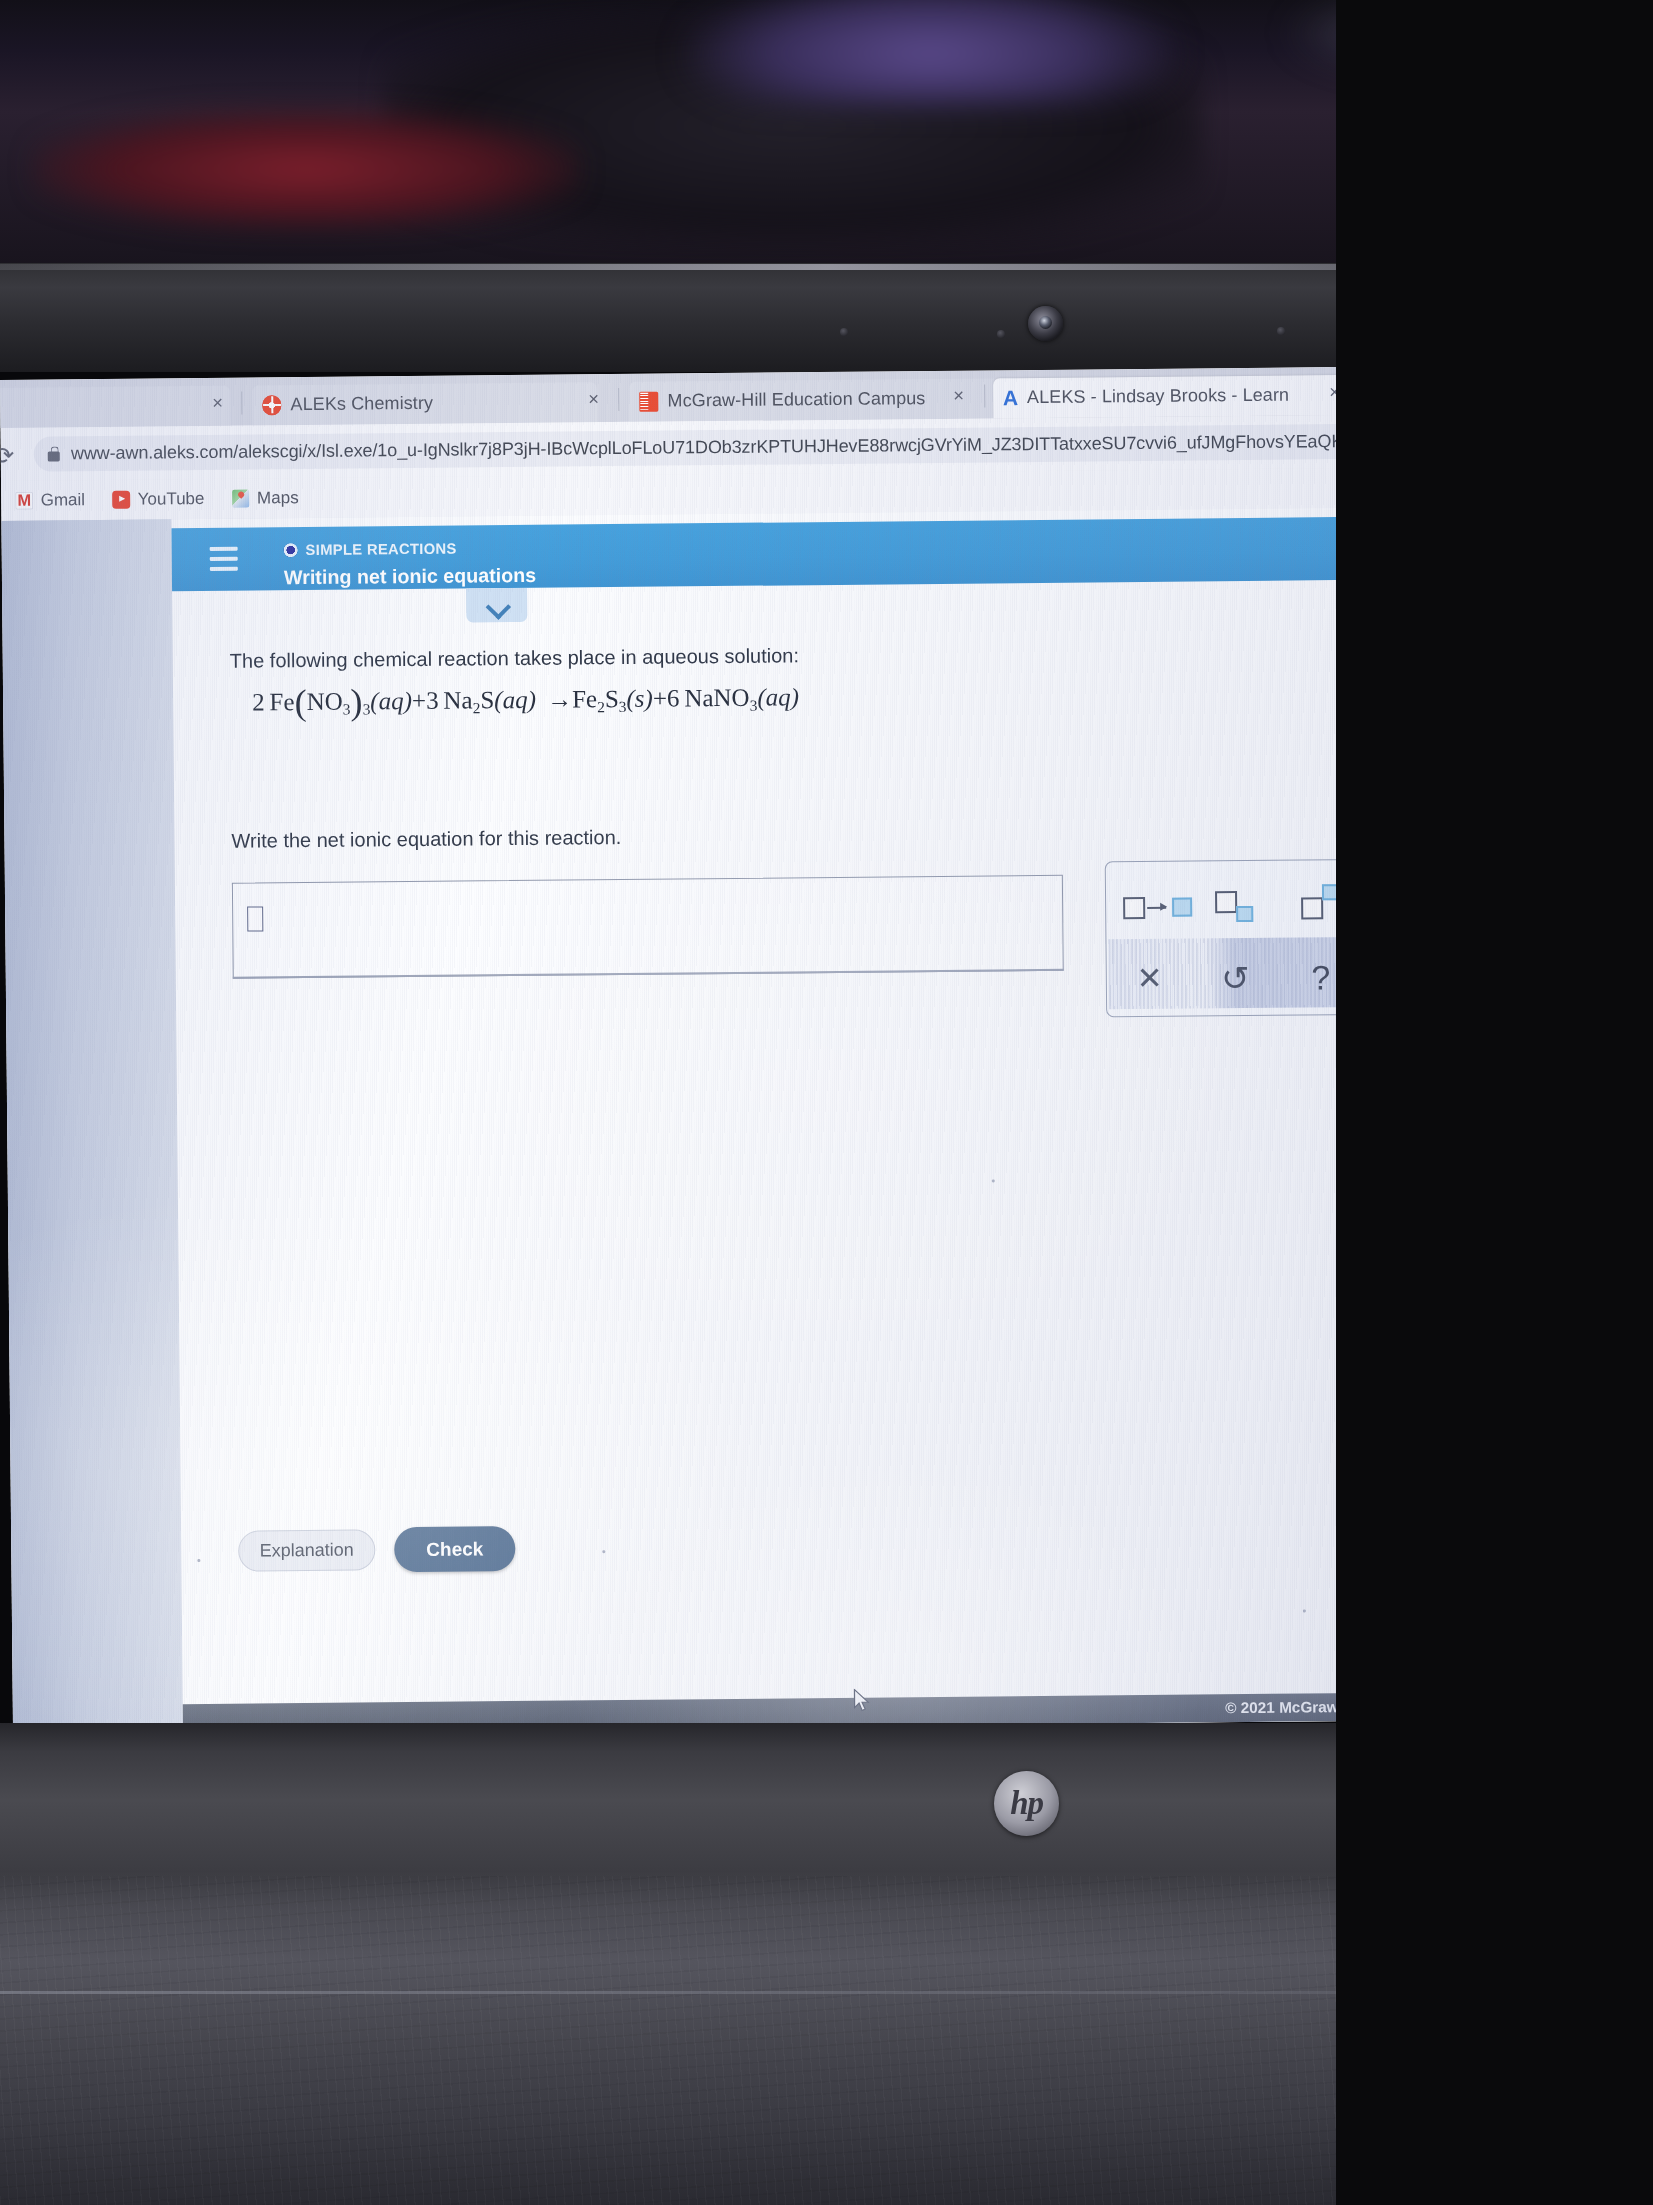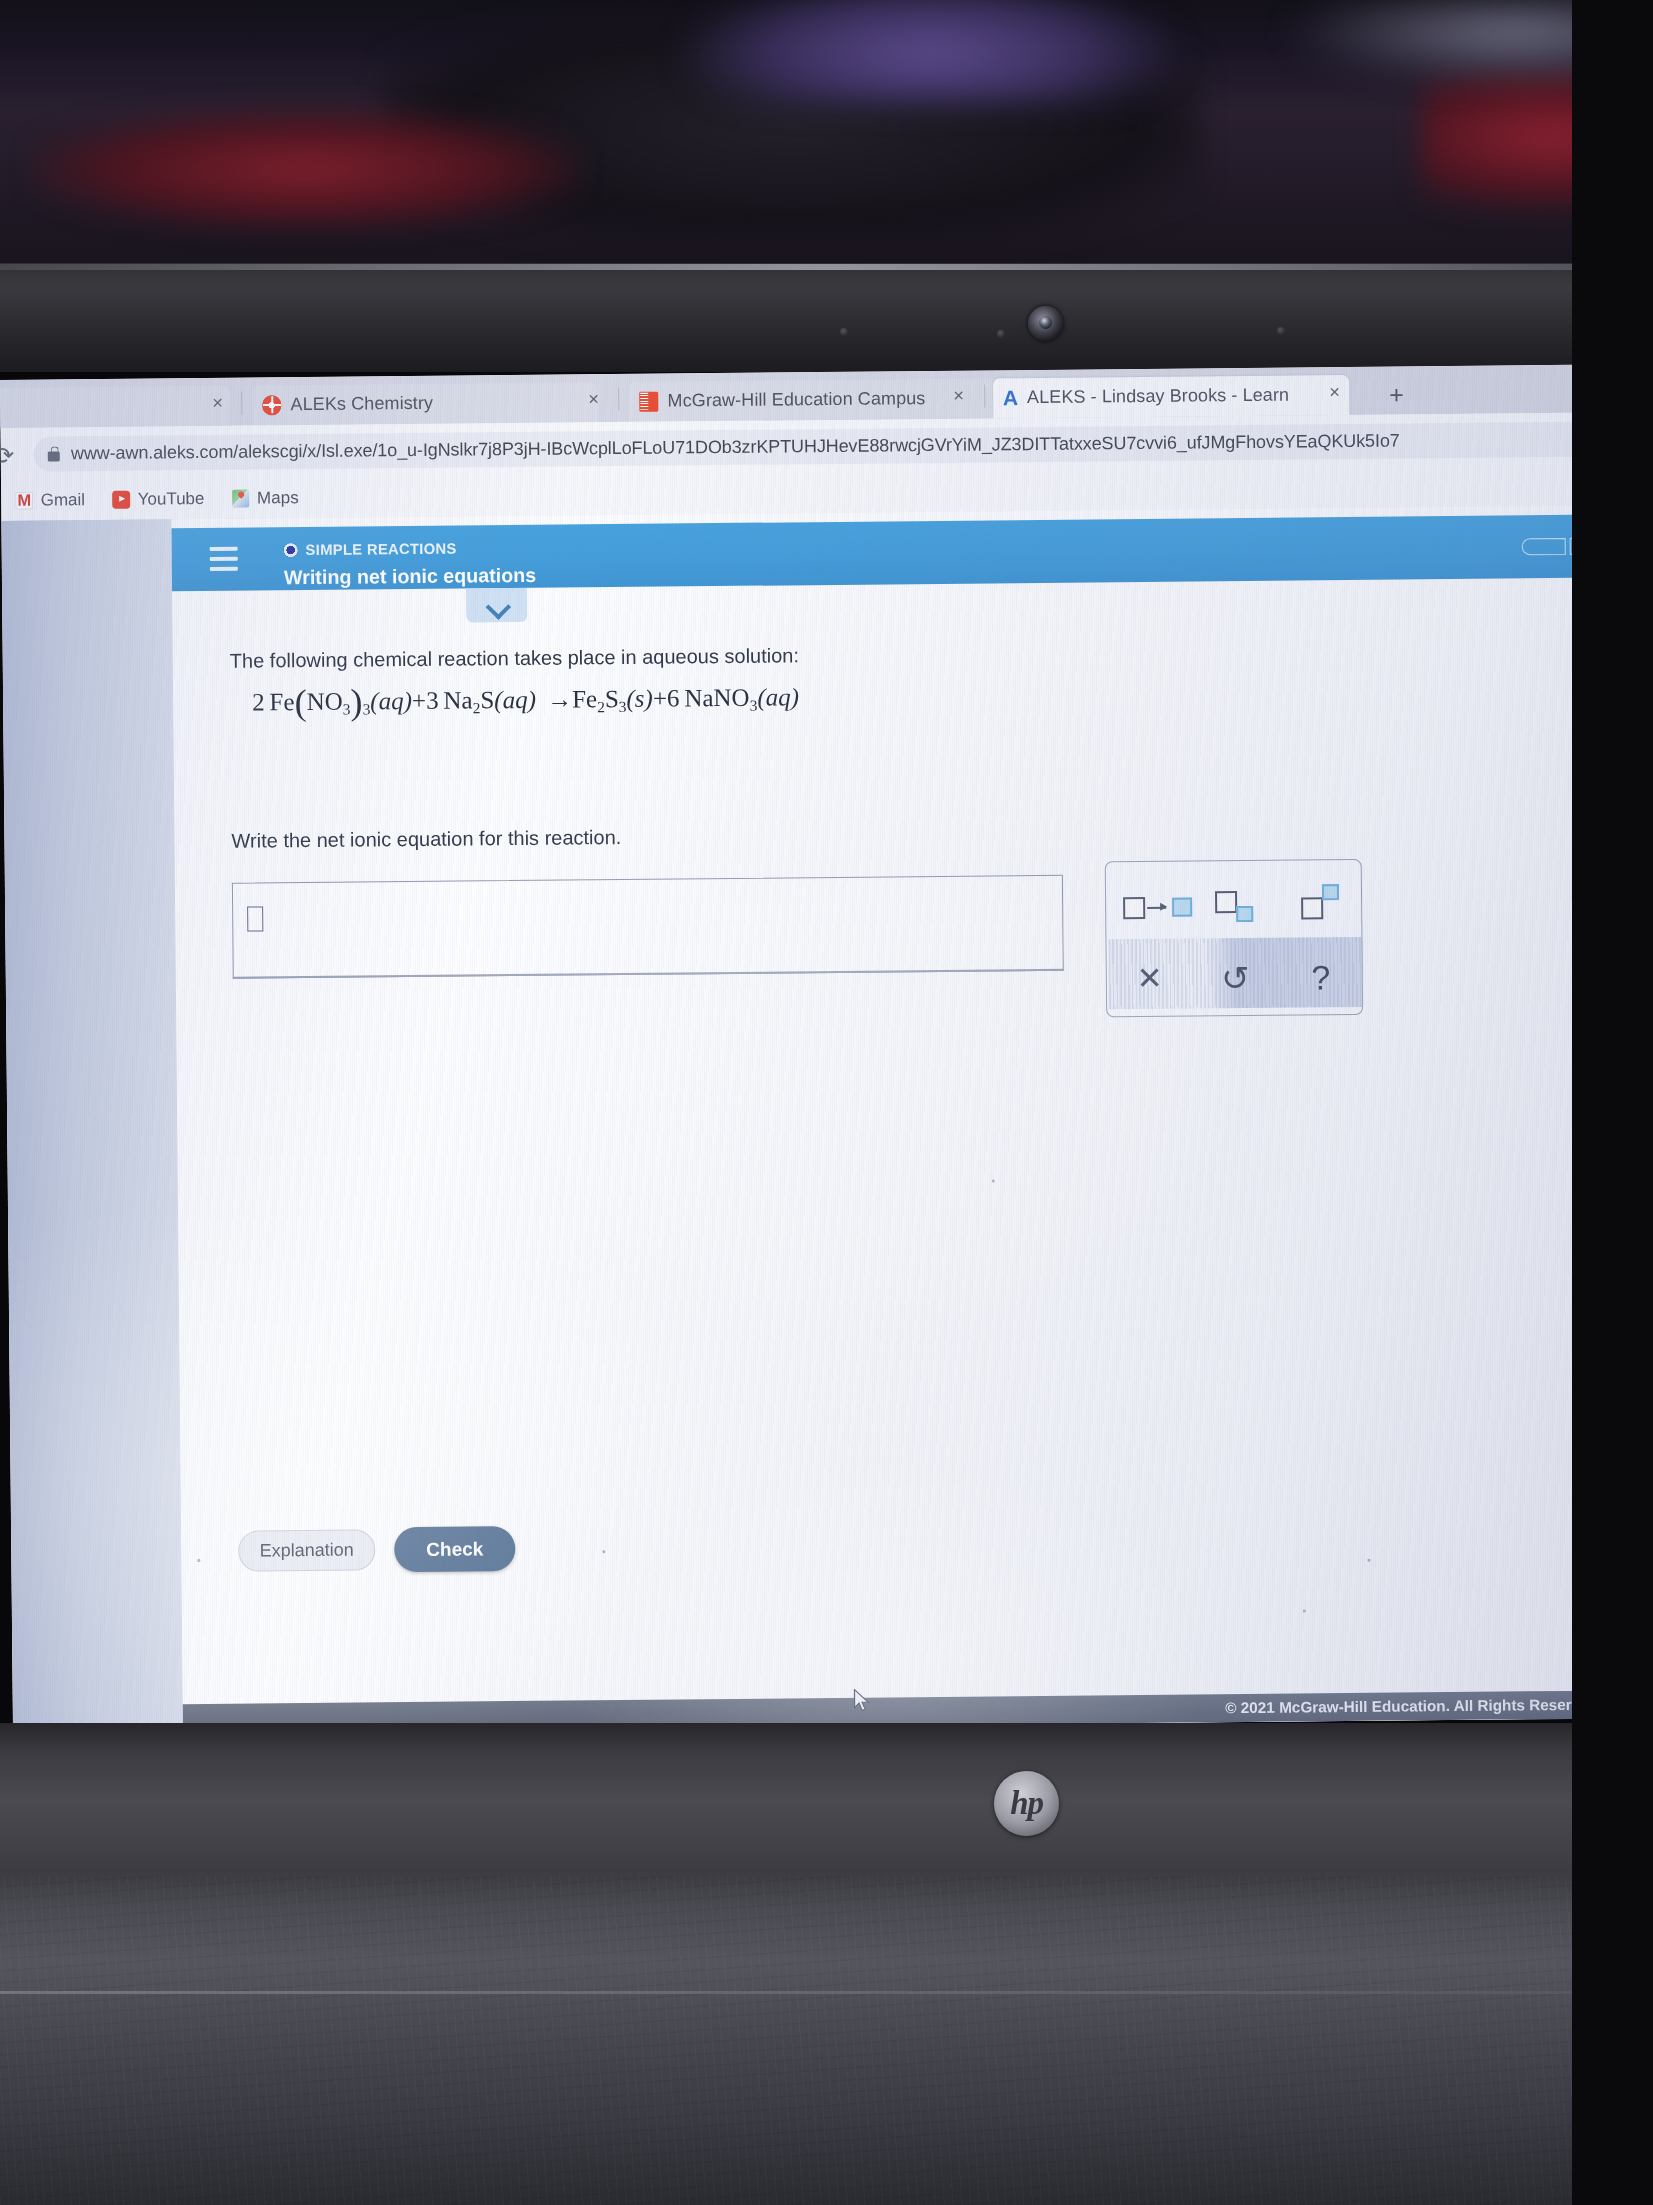--- a/index.html
+++ b/index.html
@@ -1,20 +1,20 @@
 <!DOCTYPE html>
 <html style="font-size:8.8px"><head>
 <meta charset="utf-8">
 <style>
   * { margin:0; padding:0; box-sizing:border-box; }
   html,body { width:1654px; height:2205px; overflow:hidden; background:#0a0a0c; }
   body { font-family:"Liberation Sans", sans-serif; }
 
   
-  #photo { position:relative; width:1572px; height:2205px;
+  #photo { position:relative; width:1336px; height:2205px;
            background:#08080b; overflow:hidden; }
 
   
   .bg-dark { position:absolute; left:0; top:0; width:1654px; height:279px;
              background:linear-gradient(180deg,#121018 0%,#1a1525 18%,#2a2030 40%,#17131c 100%); }
   .blob-purple { position:absolute; left:684px; top:-22px; width:492px; height:126px;
                  background:radial-gradient(ellipse at 50% 60%, #5b4a8c 0%, #3a2f5c 45%, rgba(20,16,30,0) 75%);
                  filter:blur(14.2px); }
   .blob-red-l { position:absolute; left:33px; top:109px; width:547px; height:120px;
                 background:radial-gradient(ellipse at 50% 50%, #7d1f2c 0%, #4b1520 50%, rgba(10,8,12,0) 78%);

